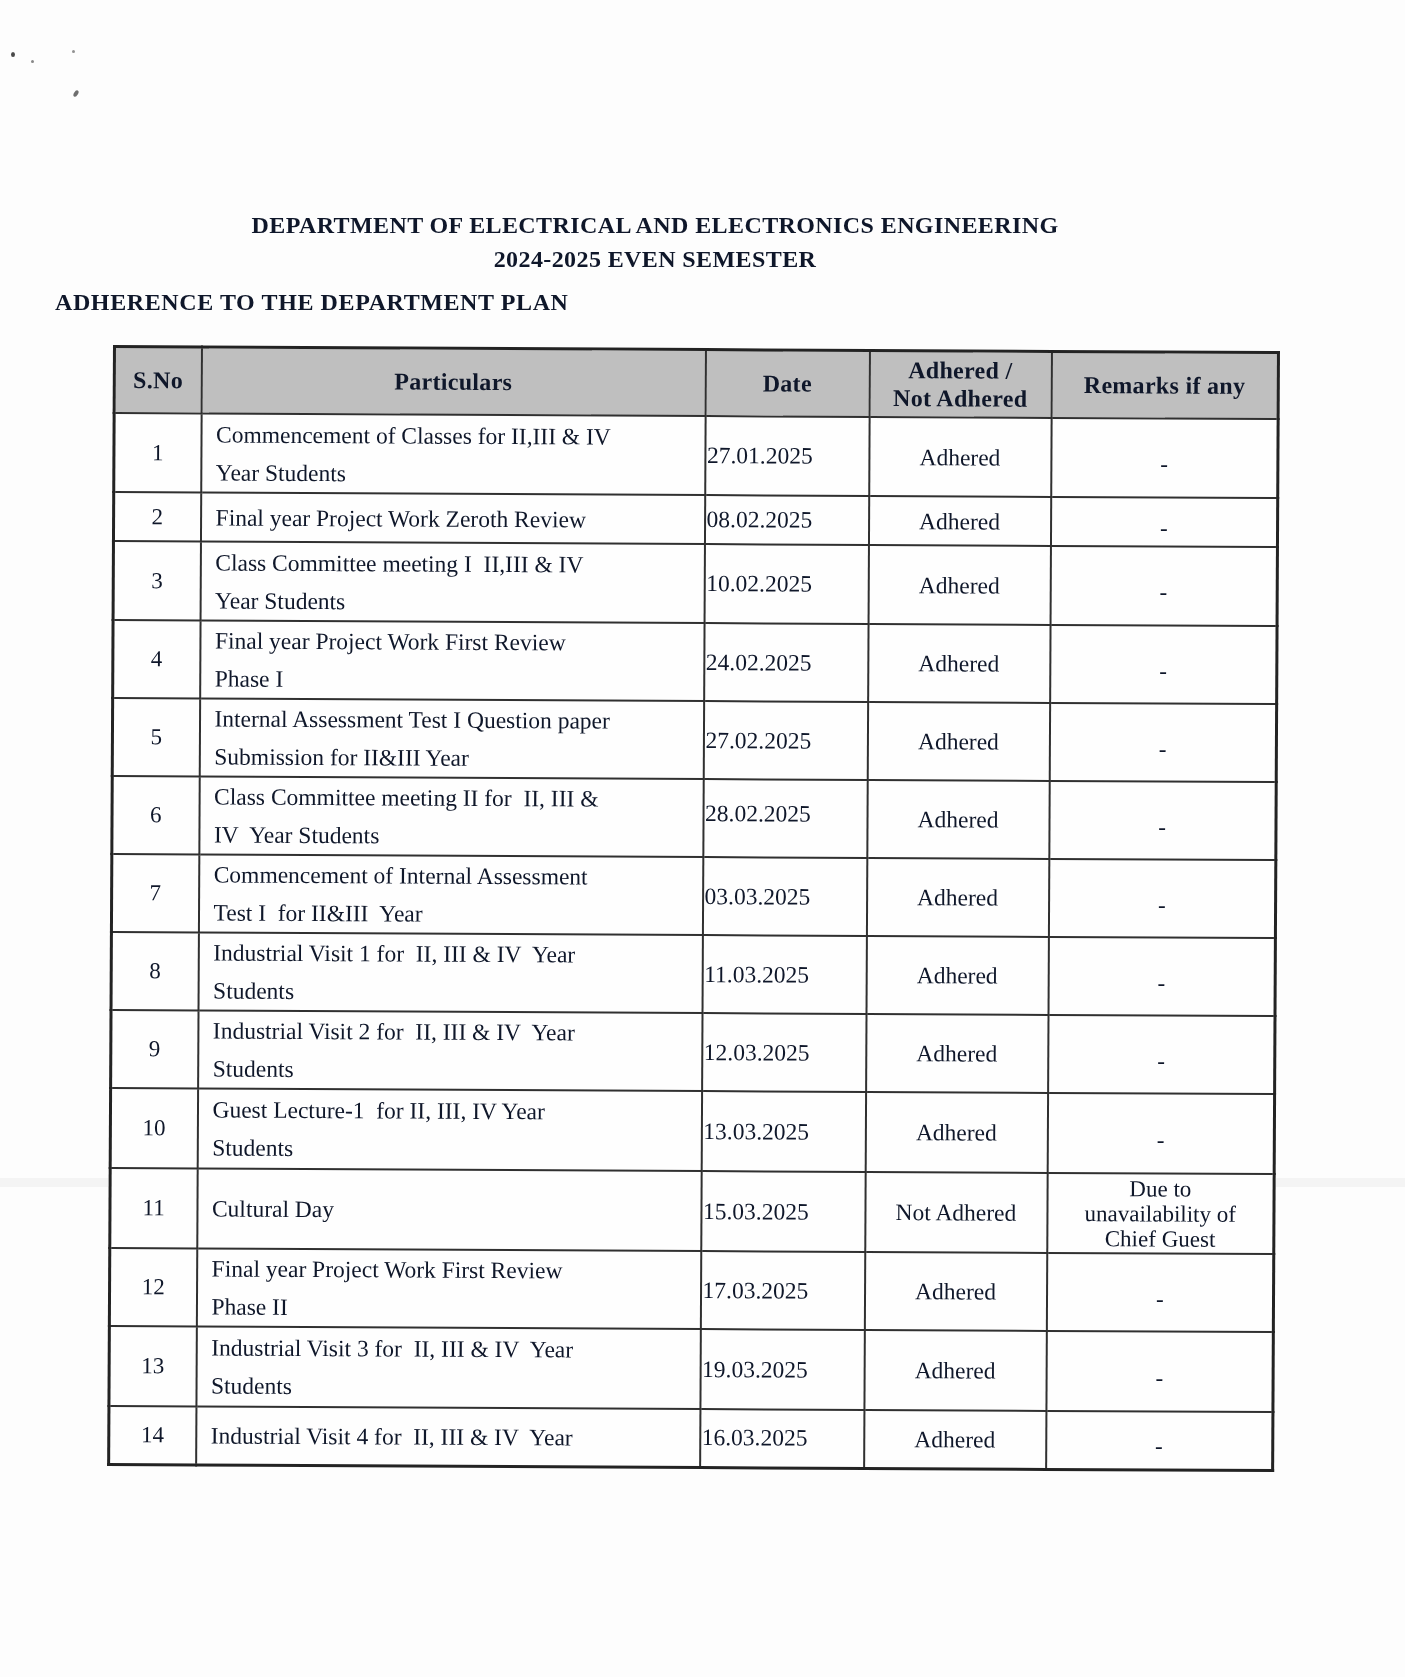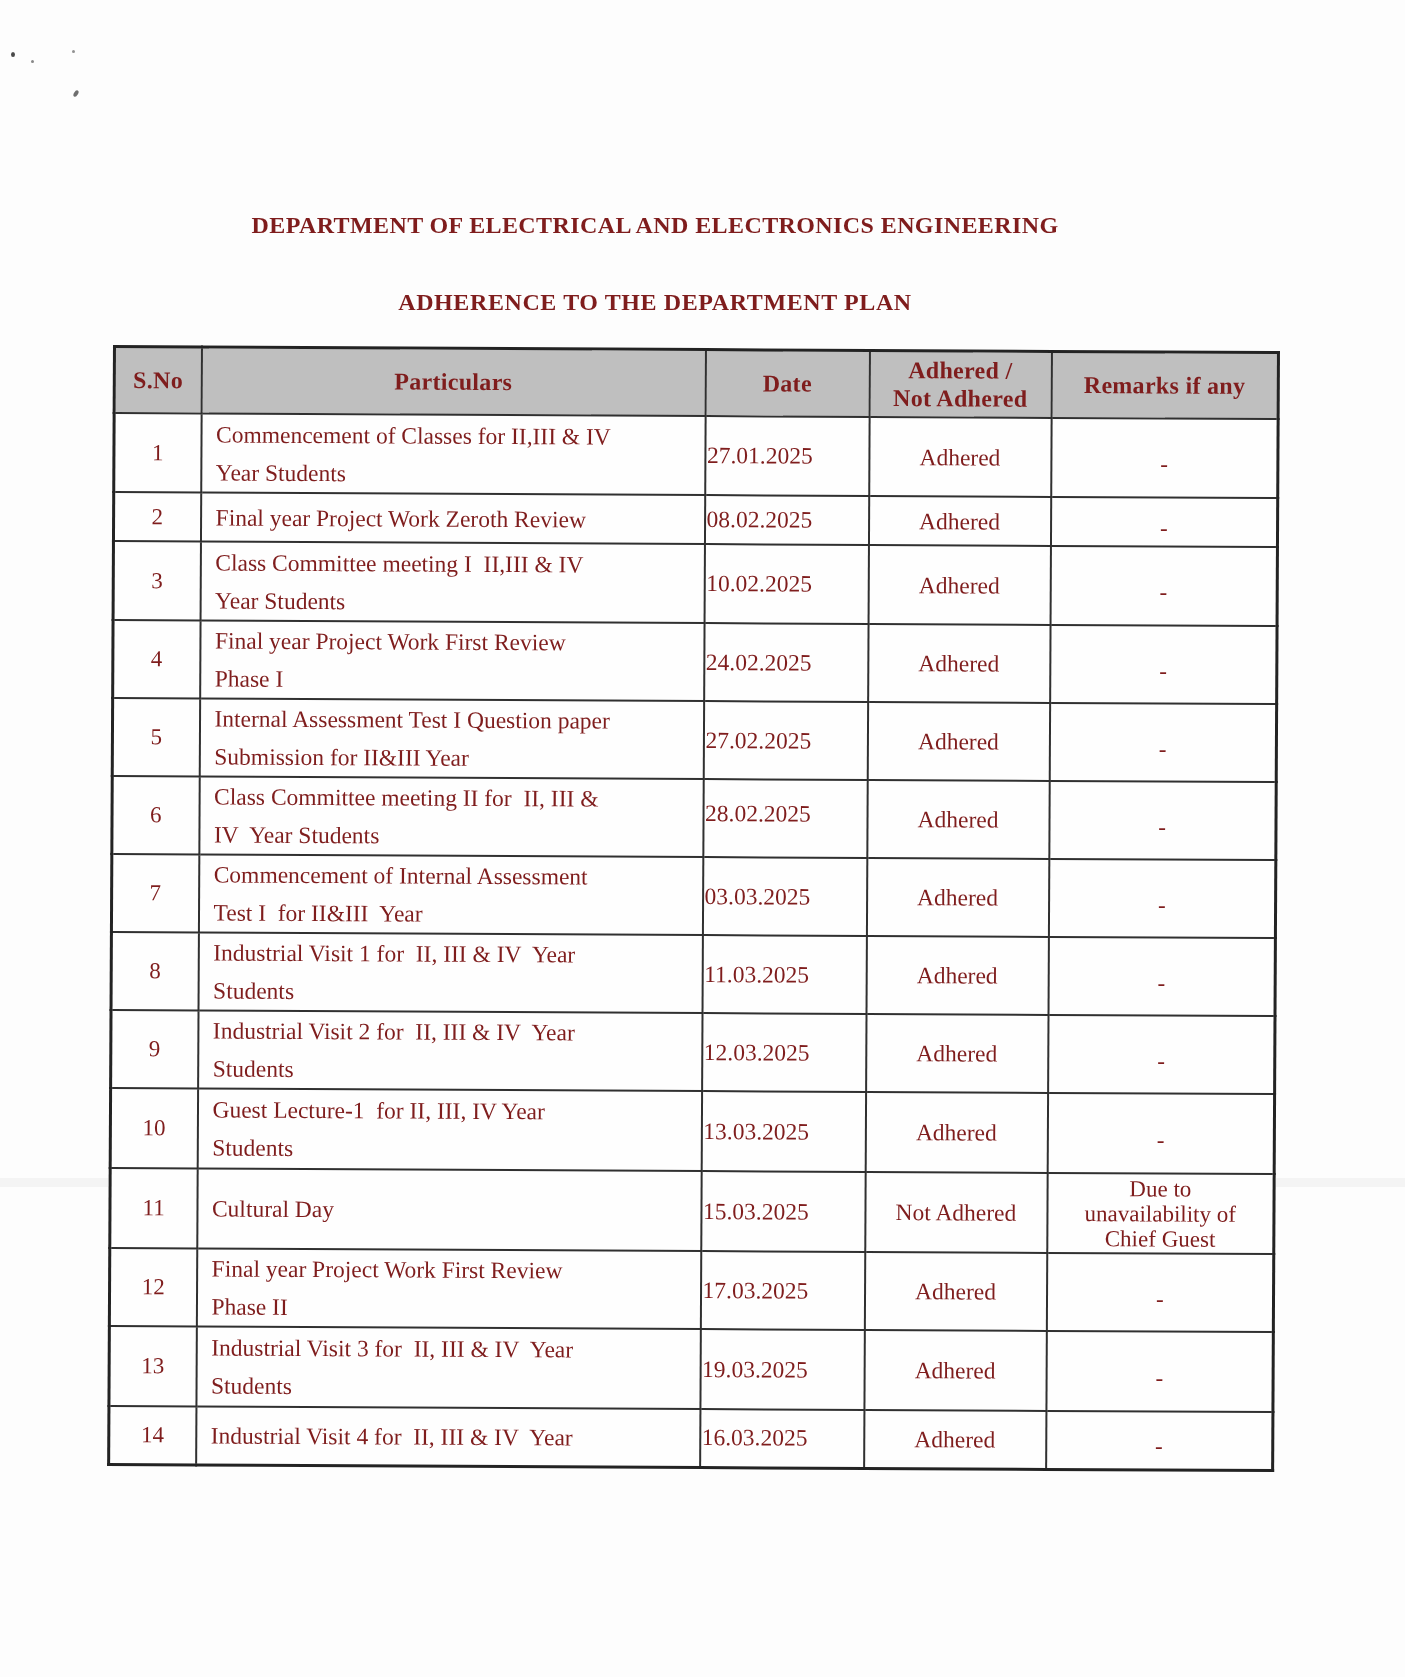--- a/index.html
+++ b/index.html
@@ -1,40 +1,40 @@
 <!DOCTYPE html>
 <html><head>
 <meta charset="utf-8">
 <style>
   html,body{margin:0;padding:0;}
   .sheet{
     position:relative;
     width:1405px;height:1677px;
     background:#fdfdfd;
     font-family:"Liberation Serif", serif;
-    color:#7f1d1d;
+    color:#0f172a;
     overflow:hidden;
   }
   
   .speck{position:absolute;background:#4a4a4a;border-radius:50%;}
   .speck.s1{left:11px;top:52px;width:4px;height:5px;}
   .speck.s2{left:31px;top:60px;width:3px;height:3px;opacity:.65;}
   .speck.s3{left:72px;top:50px;width:3px;height:3px;opacity:.6;}
   .speck.s4{left:74px;top:90px;width:4px;height:7px;transform:rotate(32deg);opacity:.8;}
   
   .streak{position:absolute;left:0;top:1178px;width:1405px;height:9px;background:#f2f2f2;opacity:.85;}
 
   .titles{
     position:absolute;top:208px;left:55px;width:1200px;
     text-align:center;font-weight:bold;font-size:24px;
     letter-spacing:0.4px;line-height:34px;
   }
   .subtitle{
     position:absolute;top:289px;left:55px;width:1200px;
-    text-align:center;font-weight:bold;font-size:24px;letter-spacing:0.6px;
+    text-align:left;font-weight:bold;font-size:24px;letter-spacing:0.6px;
   }
 
   .table-wrap{
     position:absolute;left:113px;top:345px;
     transform:rotate(0.3deg);transform-origin:0 0;
   }
   table.plan{
     border-collapse:collapse;table-layout:fixed;width:1164px;
     background:#fefefe;border:3px solid #232323;
   }
@@ -65,20 +65,21 @@
 <div class="sheet">
 
   <span class="speck s1"></span>
   <span class="speck s2"></span>
   <span class="speck s3"></span>
   <span class="speck s4"></span>
   <div class="streak"></div>
 
   <div class="titles">
     <div>DEPARTMENT OF ELECTRICAL AND ELECTRONICS  ENGINEERING</div>
+    <div>2024-2025 EVEN SEMESTER</div>
   </div>
   <div class="subtitle">ADHERENCE TO THE DEPARTMENT PLAN</div>
 
   <div class="table-wrap">
     <table class="plan">
       <colgroup>
         <col style="width:87px">
           <col style="width:504px">
           <col style="width:164px">
           <col style="width:182px">

